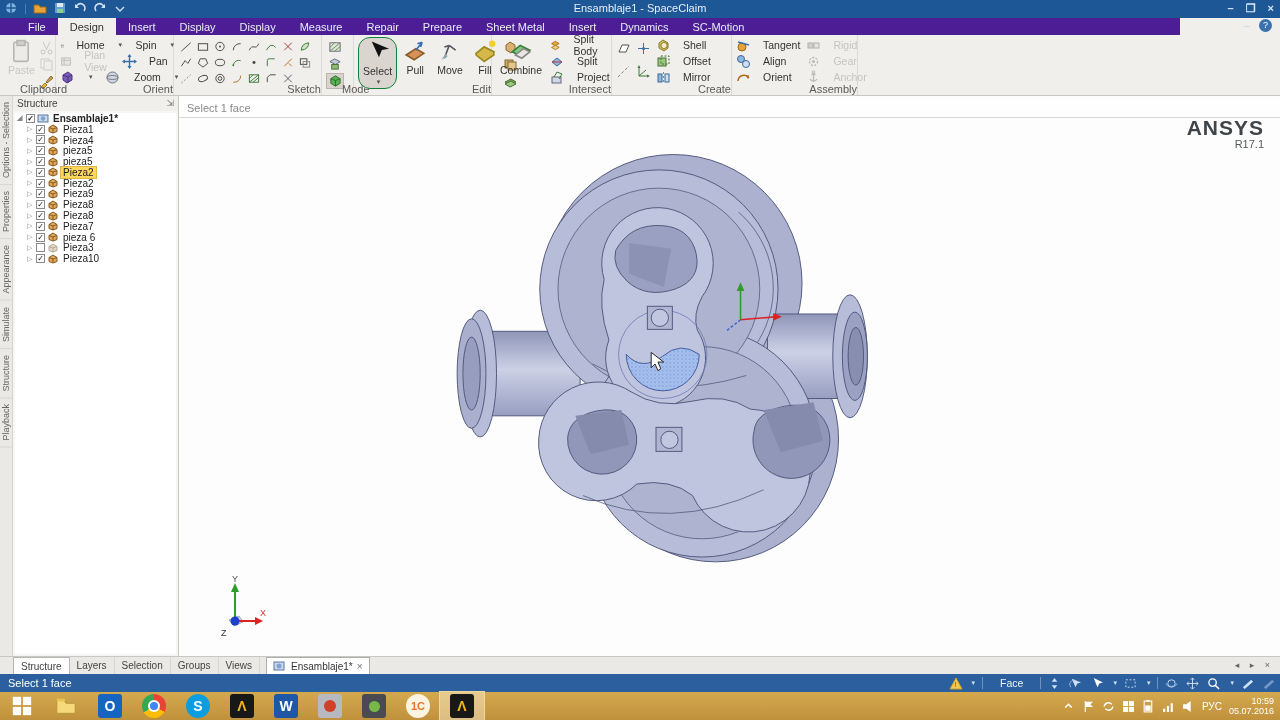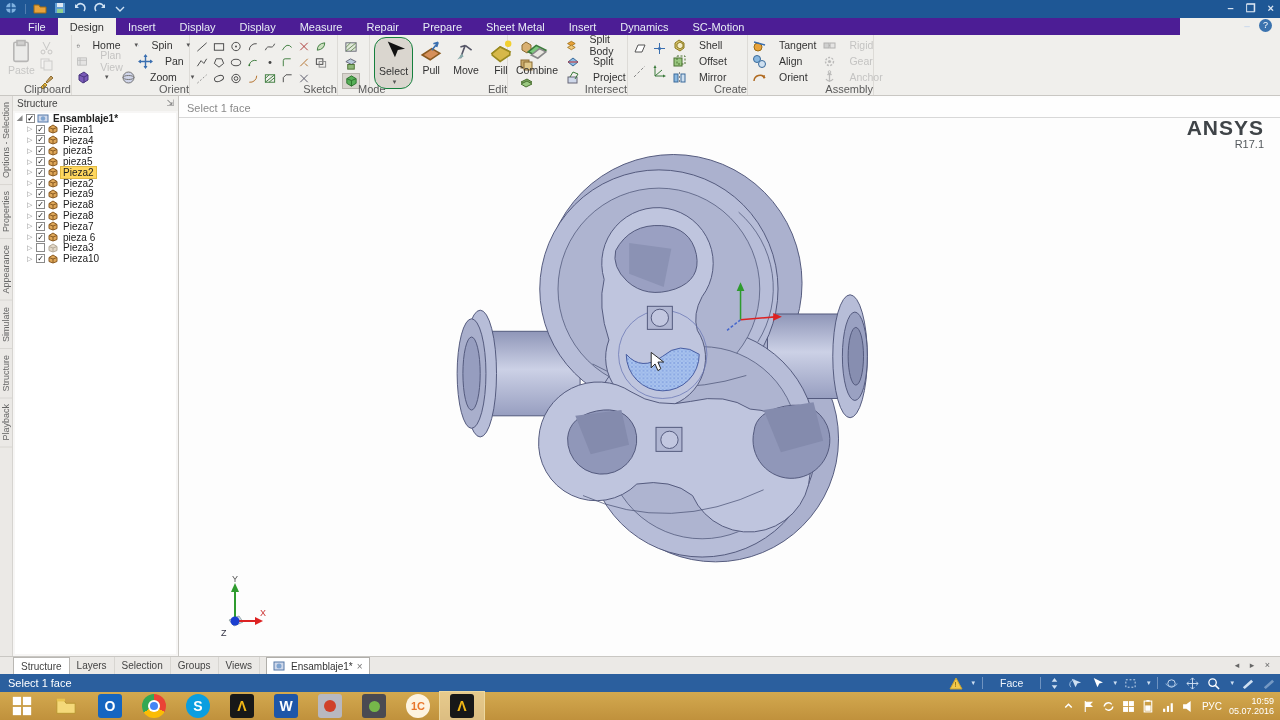--- a/index.html
+++ b/index.html
@@ -144,20 +144,21 @@
           <path d="M3 10a4.5 4.5 0 1 1 8-3" fill="none" stroke="#cfe2f4" stroke-width="1.6"></path>
           <path d="M12 3v4H8z" fill="#cfe2f4"></path>
         </svg>
       </span>
     <span class="qic">
         <svg viewBox="0 0 14 14">
           <path d="M3 6l4 4 4-4" fill="none" stroke="#cfe2f4" stroke-width="1.4"></path>
         </svg>
       </span>
   </div>
+  <span id="win-title">Ensamblaje1 - SpaceClaim</span>
   <div id="win-btns">
     <span>–</span>
     <span>❐</span>
     <span>×</span>
   </div>
 </div>
 
 <div id="menubar">
     <div class="menu-tab">File</div>
     <div class="menu-tab active">Design</div>
@@ -170,21 +171,21 @@
     <div class="menu-tab">Sheet Metal</div>
     <div class="menu-tab">Insert</div>
     <div class="menu-tab">Dynamics</div>
     <div class="menu-tab">SC-Motion</div>
   </div>
 <span id="ribbon-mini">–</span>
 <span id="ribbon-help">?</span>
 
 <div id="ribbon">
 
-  <div class="rgroup" style="width:72px">
+  <div class="rgroup" style="width:56px">
     <div style="display:flex">
       <div class="rbtn big disabled">
         <span class="ric">
             <svg viewBox="0 0 15 15" width="100%" height="100%">
               <rect x="3" y="2" width="9" height="12" rx="1" fill="#e9e7e2" stroke="#8a8880"></rect>
               <rect x="5" y="1" width="5" height="3" fill="#b9b7b0" stroke="#8a8880"></rect>
             </svg>
           </span>
           <span>Paste</span>
       </div>

